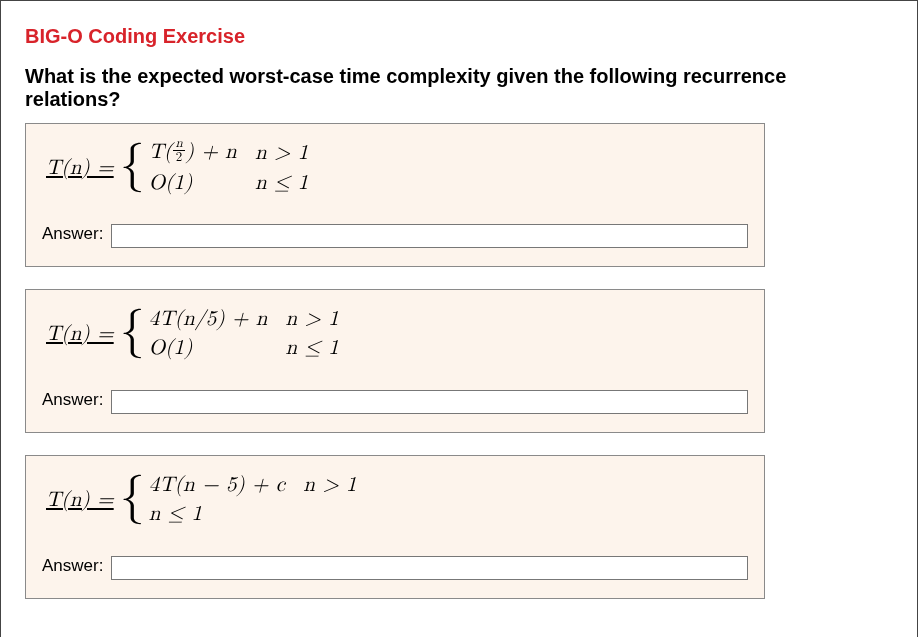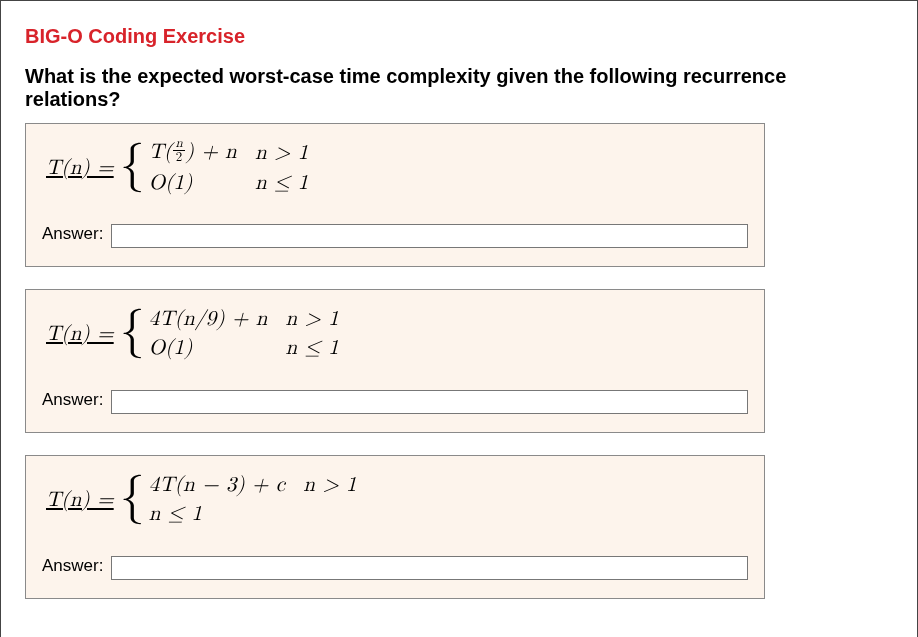--- a/index.html
+++ b/index.html
@@ -142,38 +142,38 @@
       <span class="answer-label">Answer:</span>
       <input class="answer-input" type="text" value="" style="">
     </div>
   </div>
 
   <div class="block">
     <div class="eq">
       <span class="lhs th">T(n) = </span>
       <span class="brace">{</span>
       <div class="cases">
-        <span class="cell th">4T(n/9) + n</span>
+        <span class="cell th">4T(n/5) + n</span>
         <span class="cell th">n &gt; 1</span>
         <span class="cell th">O(1)</span>
         <span class="cell th">n ≤ 1</span>
       </div>
     </div>
     <div class="answer-row">
       <span class="answer-label">Answer:</span>
       <input class="answer-input" type="text" value="" style="">
     </div>
   </div>
 
   <div class="block">
     <div class="eq">
       <span class="lhs th">T(n) = </span>
       <span class="brace">{</span>
       <div class="cases">
-        <span class="cell th">4T(n − 3) + c</span>
+        <span class="cell th">4T(n − 5) + c</span>
         <span class="cell th">n &gt; 1</span>
         <span class="cell th">n ≤ 1</span>
       </div>
     </div>
     <div class="answer-row">
       <span class="answer-label">Answer:</span>
       <input class="answer-input" type="text" value="" style="">
     </div>
   </div>
 

